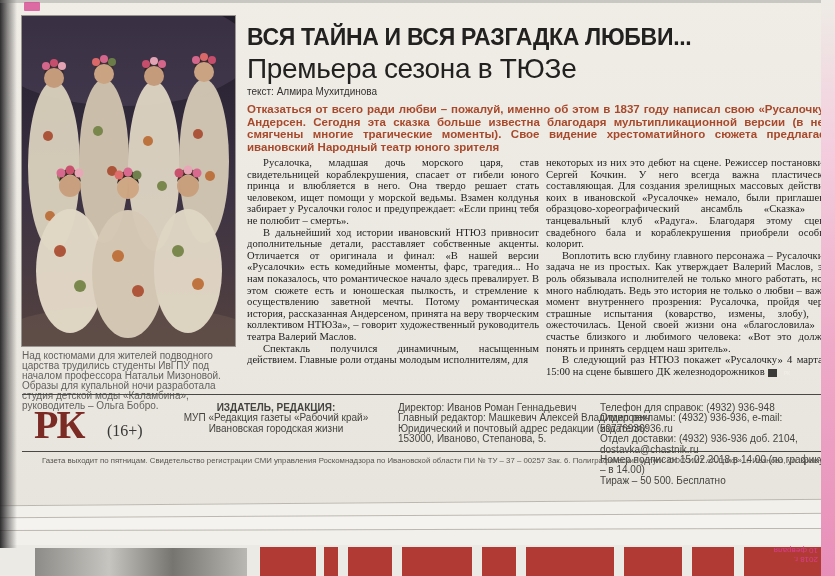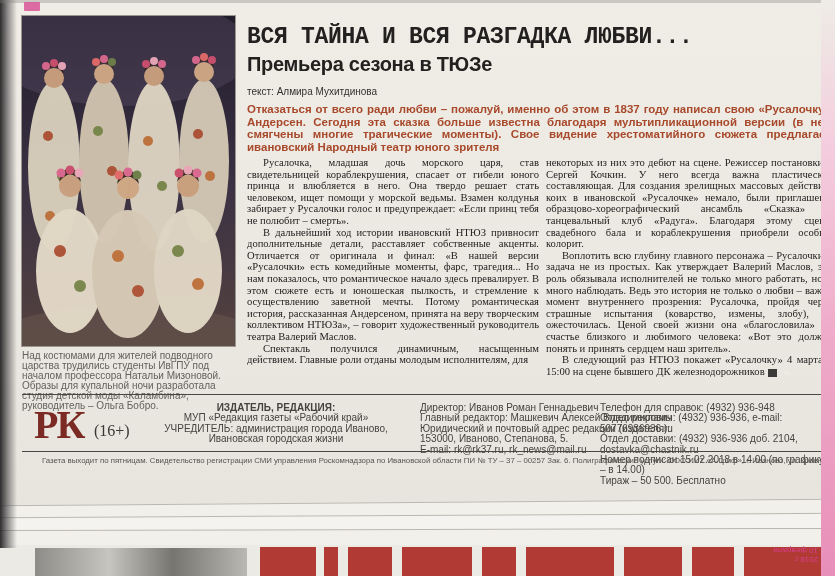--- a/index.html
+++ b/index.html
@@ -12,22 +12,22 @@
         background:linear-gradient(90deg,rgba(25,24,26,.9) 0%,rgba(60,58,60,.55) 45%,rgba(90,88,90,0) 100%);}
   .edge-top{position:absolute;left:0;top:0;width:835px;height:3px;background:rgba(130,128,125,.35);}
   .edge-right{position:absolute;right:0;top:0;width:14px;height:576px;
         background:linear-gradient(180deg,#eeece6 0%,#f4cede 25%,#efa9c8 60%,#e88fb9 100%);}
   .corner-frag{position:absolute;left:24px;top:2px;width:16px;height:9px;background:#d63f8e;opacity:.75;border-radius:1px;}
   
   .photo{position:absolute;left:22px;top:16px;width:213px;height:330px;box-shadow:0 0 0 1px #9a968f;}
   .caption{position:absolute;left:22px;top:351px;width:224px;font-size:10px;line-height:10px;color:#63615e;}
   
   .title1{position:absolute;left:247px;top:24px;width:580px;font-size:23px;font-weight:700;
-          letter-spacing:-0.3px;color:#222120;font-family:Liberation Mono, monospace;}
-  .title2{position:absolute;left:247px;top:53px;width:580px;font-size:20px;font-weight:700;
+          letter-spacing:-0.3px;color:#222120;}
+  .title2{position:absolute;left:247px;top:53px;width:580px;font-size:28px;font-weight:400;
           letter-spacing:-0.3px;color:#222120;}
   .byline{position:absolute;left:247px;top:86px;font-size:10px;color:#33312f;}
   .lead{position:absolute;left:247px;top:103px;width:584px;font-size:11.5px;font-weight:700;
         line-height:12.6px;color:#a8492b;text-align:justify;}
   
   .col{position:absolute;top:157px;width:292px;font-family:"Liberation Serif","DejaVu Serif",serif;
        font-size:10.6px;line-height:11.6px;color:#242322;text-align:justify;}
   .col-left{left:247px;}
   .col-right{left:546px;width:286px;}
   .col p{margin:0;}
@@ -35,26 +35,26 @@
   .endmark{display:inline-block;width:9px;height:8px;background:#3c3a38;color:#f0ede7;
            font-family:"Liberation Sans",sans-serif;font-size:5px;font-weight:700;line-height:8px;
            text-align:center;vertical-align:baseline;margin-left:3px;}
   
   .rule{position:absolute;height:1px;background:#4a4845;}
   .rule1{left:22px;top:394px;width:800px;}
   .rule2{left:22px;top:451px;width:800px;}
   
   .logo{position:absolute;left:34px;top:404px;font-family:"Liberation Serif","DejaVu Serif",serif;
         font-size:40px;font-weight:700;color:#7c2a24;line-height:42px;letter-spacing:-2px;}
-  .age{position:absolute;left:94px;top:422px;font-family:"Liberation Serif","DejaVu Serif",serif;
+  .age{position:absolute;left:107px;top:422px;font-family:"Liberation Serif","DejaVu Serif",serif;
        font-size:16px;color:#3a3836;}
   .fcol{position:absolute;top:403px;font-size:10px;line-height:10.4px;color:#45433f;}
   .fcol .hdr{font-weight:700;}
   .fcol1{left:148px;width:256px;text-align:center;}
-  .fcol2{left:398px;width:255px;margin-left:22px;}
+  .fcol2{left:398px;width:255px;}
   .fcol3{left:600px;width:232px;}
   .reg{position:absolute;left:42px;top:456px;width:790px;font-size:7.8px;color:#55534f;white-space:nowrap;}
   
   .stack{position:absolute;left:0;top:498px;width:835px;height:78px;}
   .strip{position:absolute;left:-5px;width:845px;background:#f2f0eb;border-top:1px solid #bcb8b1;}
   .strip.s1{top:4px;height:13px;transform:rotate(-0.45deg);}
   .strip.s2{top:17px;height:15px;transform:rotate(-0.3deg);background:#f5f3ef;}
   .strip.s3{top:31px;height:16px;transform:rotate(-0.15deg);}
   .redrow{position:absolute;left:0;top:47px;width:835px;height:31px;background:#eceae4;overflow:hidden;}
   .grayfrag{position:absolute;left:35px;top:3px;width:212px;height:28px;
@@ -163,29 +163,27 @@
       <p class="indent">Воплотить всю глубину главного персонажа – Русалочки – задача не из простых. Как утверждает Валерий Маслов, эта роль обязывала исполнителей не только много работать, но и много наблюдать. Ведь это история не только о любви – важен момент внутреннего прозрения: Русалочка, пройдя через страшные испытания (коварство, измены, злобу), не ожесточилась. Ценой своей жизни она «благословила» на счастье близкого и любимого человека: «Вот это должен понять и принять сердцем наш зритель».</p>
       <p class="indent"><span>В следующий раз НТЮЗ покажет «Русалочку» 4 марта в 15:00 на сцене бывшего ДК железнодорожников</span><span class="endmark">РК</span></p>
     </div>
 
     <div class="rule rule1"></div>
     <div class="logo">РК</div>
     <div class="age">(16+)</div>
     <div class="fcol fcol1">
       <div class="hdr">ИЗДАТЕЛЬ, РЕДАКЦИЯ:</div>
       <div>МУП «Редакция газеты «Рабочий край»</div>
-      <div>УЧРЕДИТЕЛЬ: администрация города Иваново,</div>
       <div>Ивановская городская жизни</div>
     </div>
     <div class="fcol fcol2">
       <div>Директор: Иванов Роман Геннадьевич</div>
       <div>Главный редактор: Машкевич Алексей Владимирович</div>
       <div>Юридический и почтовый адрес редакции (издателя):</div>
       <div>153000, Иваново, Степанова, 5.</div>
-      <div>E-mail: rk@rk37.ru, rk_news@mail.ru</div>
     </div>
     <div class="fcol fcol3">
       <div>Телефон для справок: (4932) 936-948</div>
       <div>Отдел рекламы: (4932) 936-936, e-mail: 50776936936.ru</div>
       <div>Отдел доставки: (4932) 936-936 доб. 2104, dostavka@chastnik.ru</div>
       <div>Номер подписан 15.02.2018 в 14.00 (по графику – в 14.00)</div>
       <div>Тираж – 50 500. Бесплатно</div>
     </div>
     <div class="rule rule2"></div>
     <div class="reg">Газета выходит по пятницам. Свидетельство регистрации СМИ управления Роскомнадзора по Ивановской области ПИ № ТУ – 37 – 00257 Зак. 6. Полиграфические услуги: ООО ИИТ «А-Гриф», г. Иваново, ул. Красной Армии, 7а</div>

